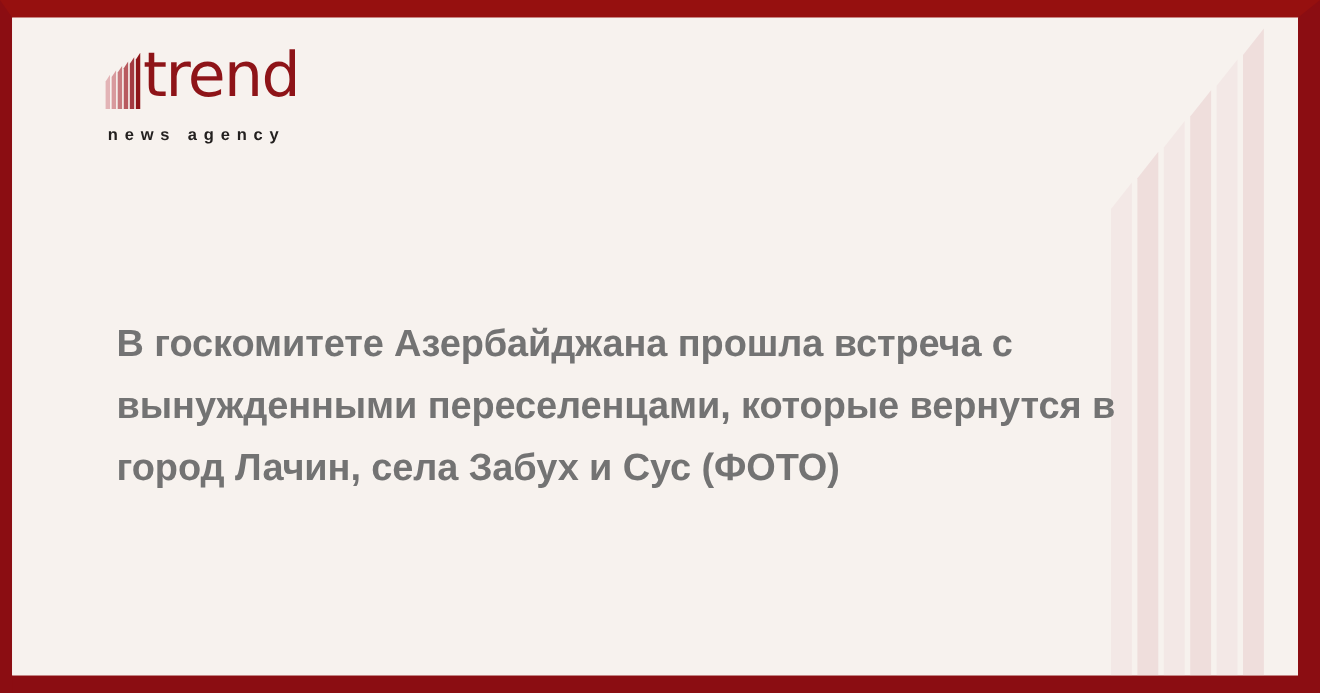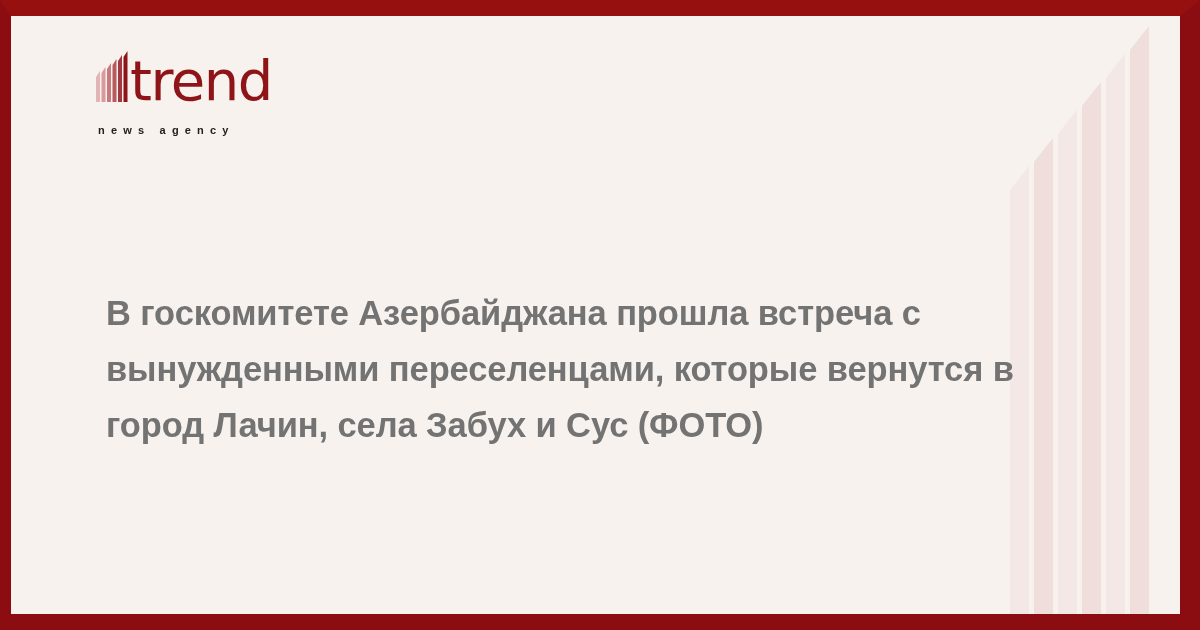--- a/index.html
+++ b/index.html
@@ -49,44 +49,43 @@
 
   
   .logo-block {
     position: absolute;
     left: 84px;
     top: 28px;
     z-index: 3;
   }
   .logo-row {
     display: flex;
-    align-items: flex-end;
     height: 58px;
   }
   .logo-mark {
     display: block;
     width: 34px;
     height: 55px;
     margin-right: 1px;
   }
   .logo-word {
     font-family: "DejaVu Sans", sans-serif;
     font-size: 56px;
     font-weight: 400;
     letter-spacing: -1.5px;
     color: #8E1418;
     line-height: 46px;
     position: relative;
     top: 2px;
   }
   .logo-sub {
-    margin-top: 22px;
+    margin-top: 12px;
     margin-left: 3px;
     font-family: "Liberation Sans", sans-serif;
-    font-size: 11px;
+    font-size: 15px;
     font-weight: 700;
     letter-spacing: 6.2px;
     color: #23201F;
     white-space: nowrap;
   }
 
   
   .headline {
     position: absolute;
     left: 95px;

